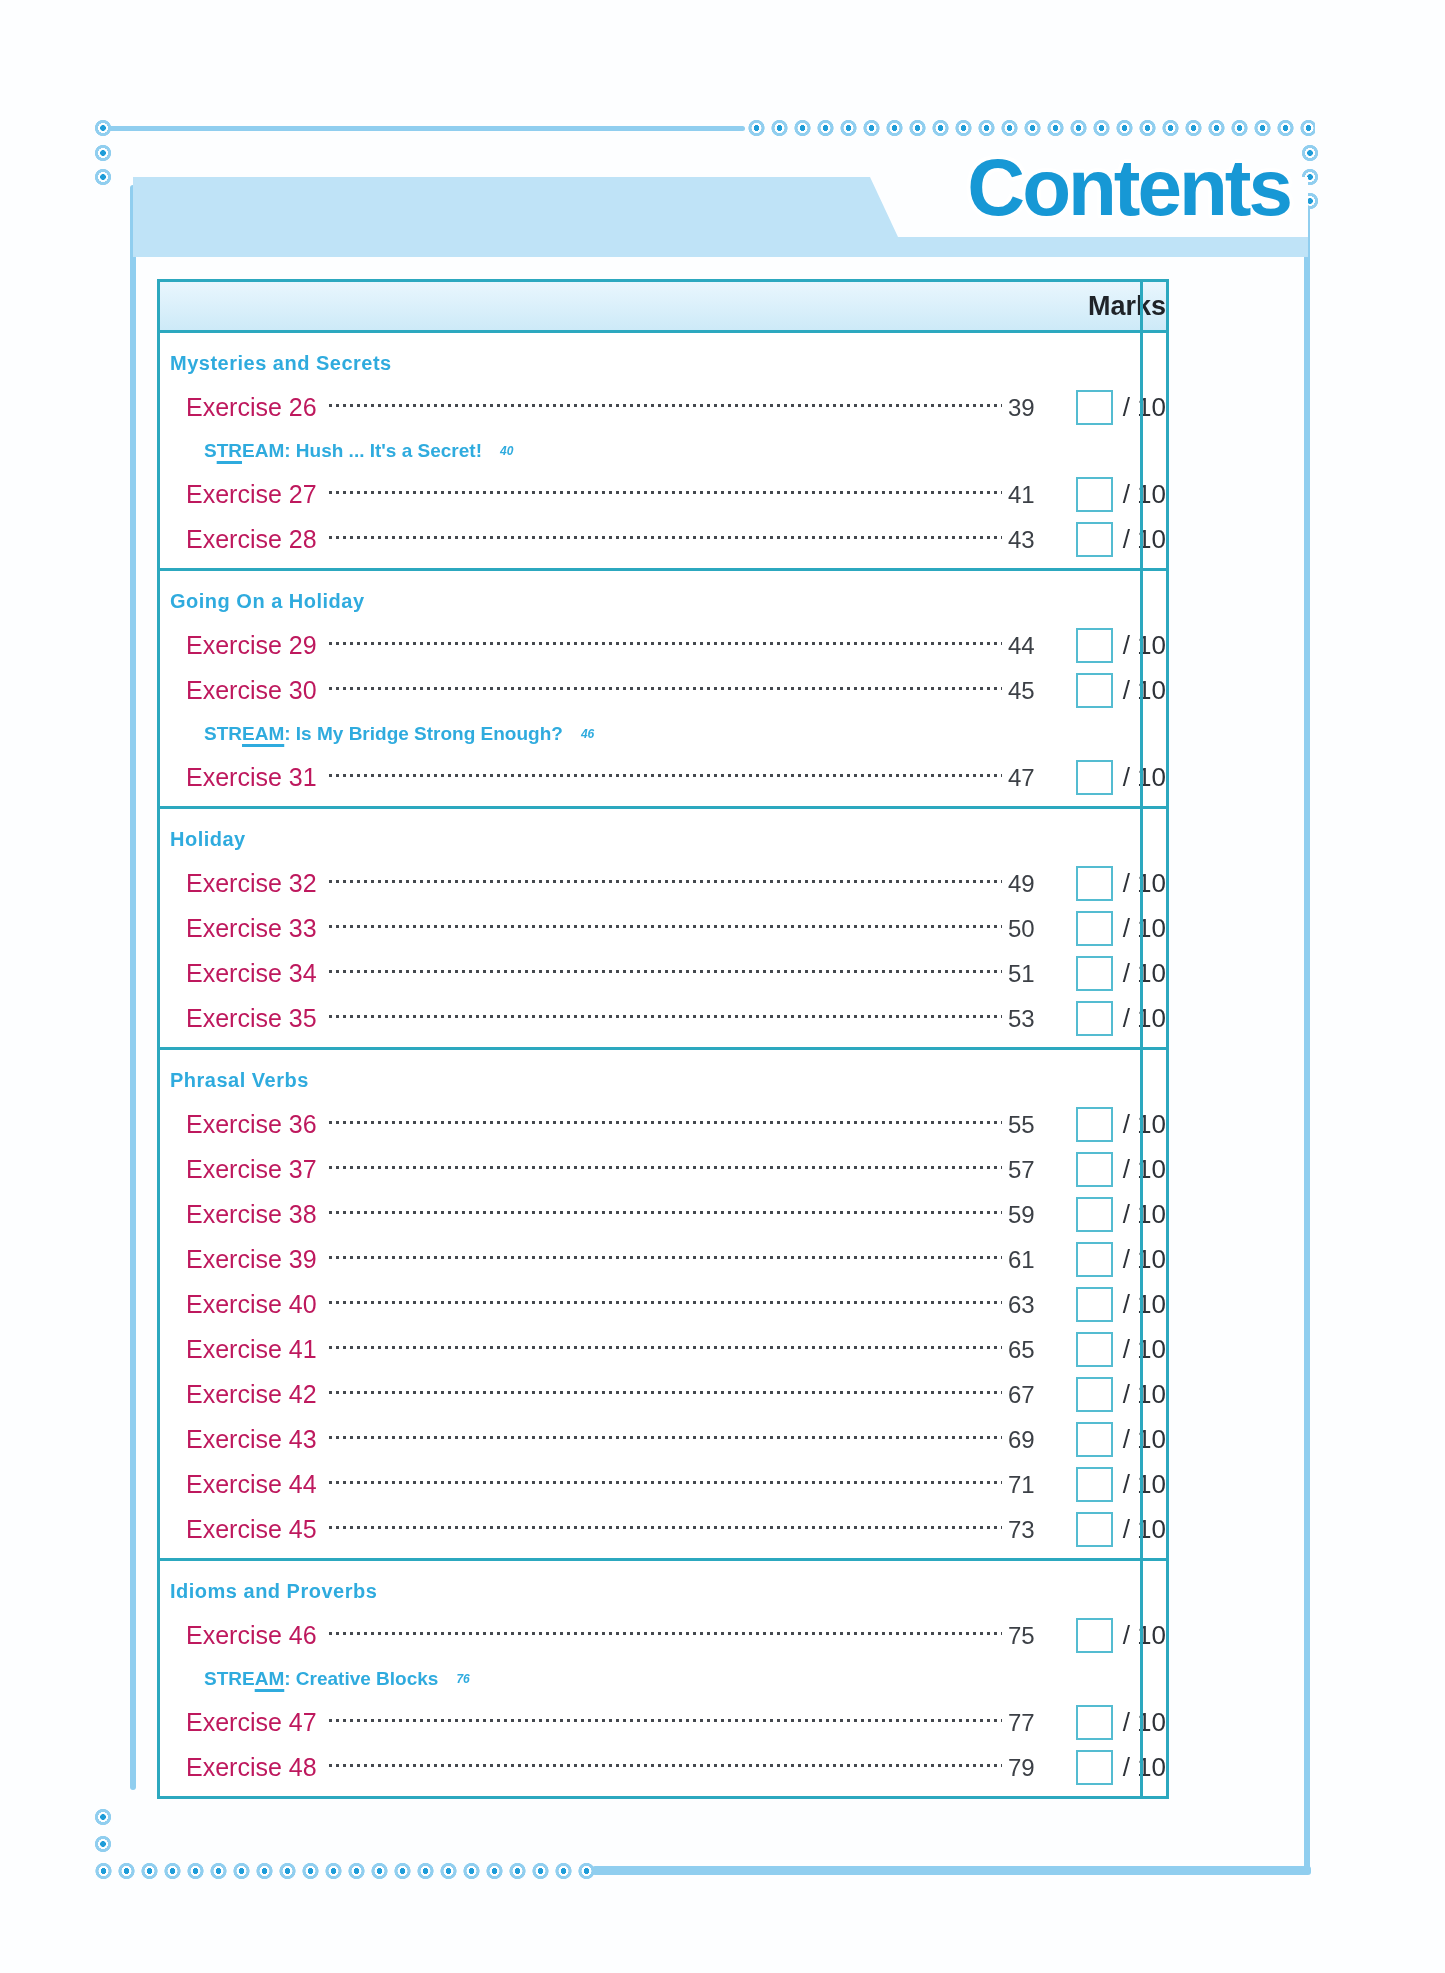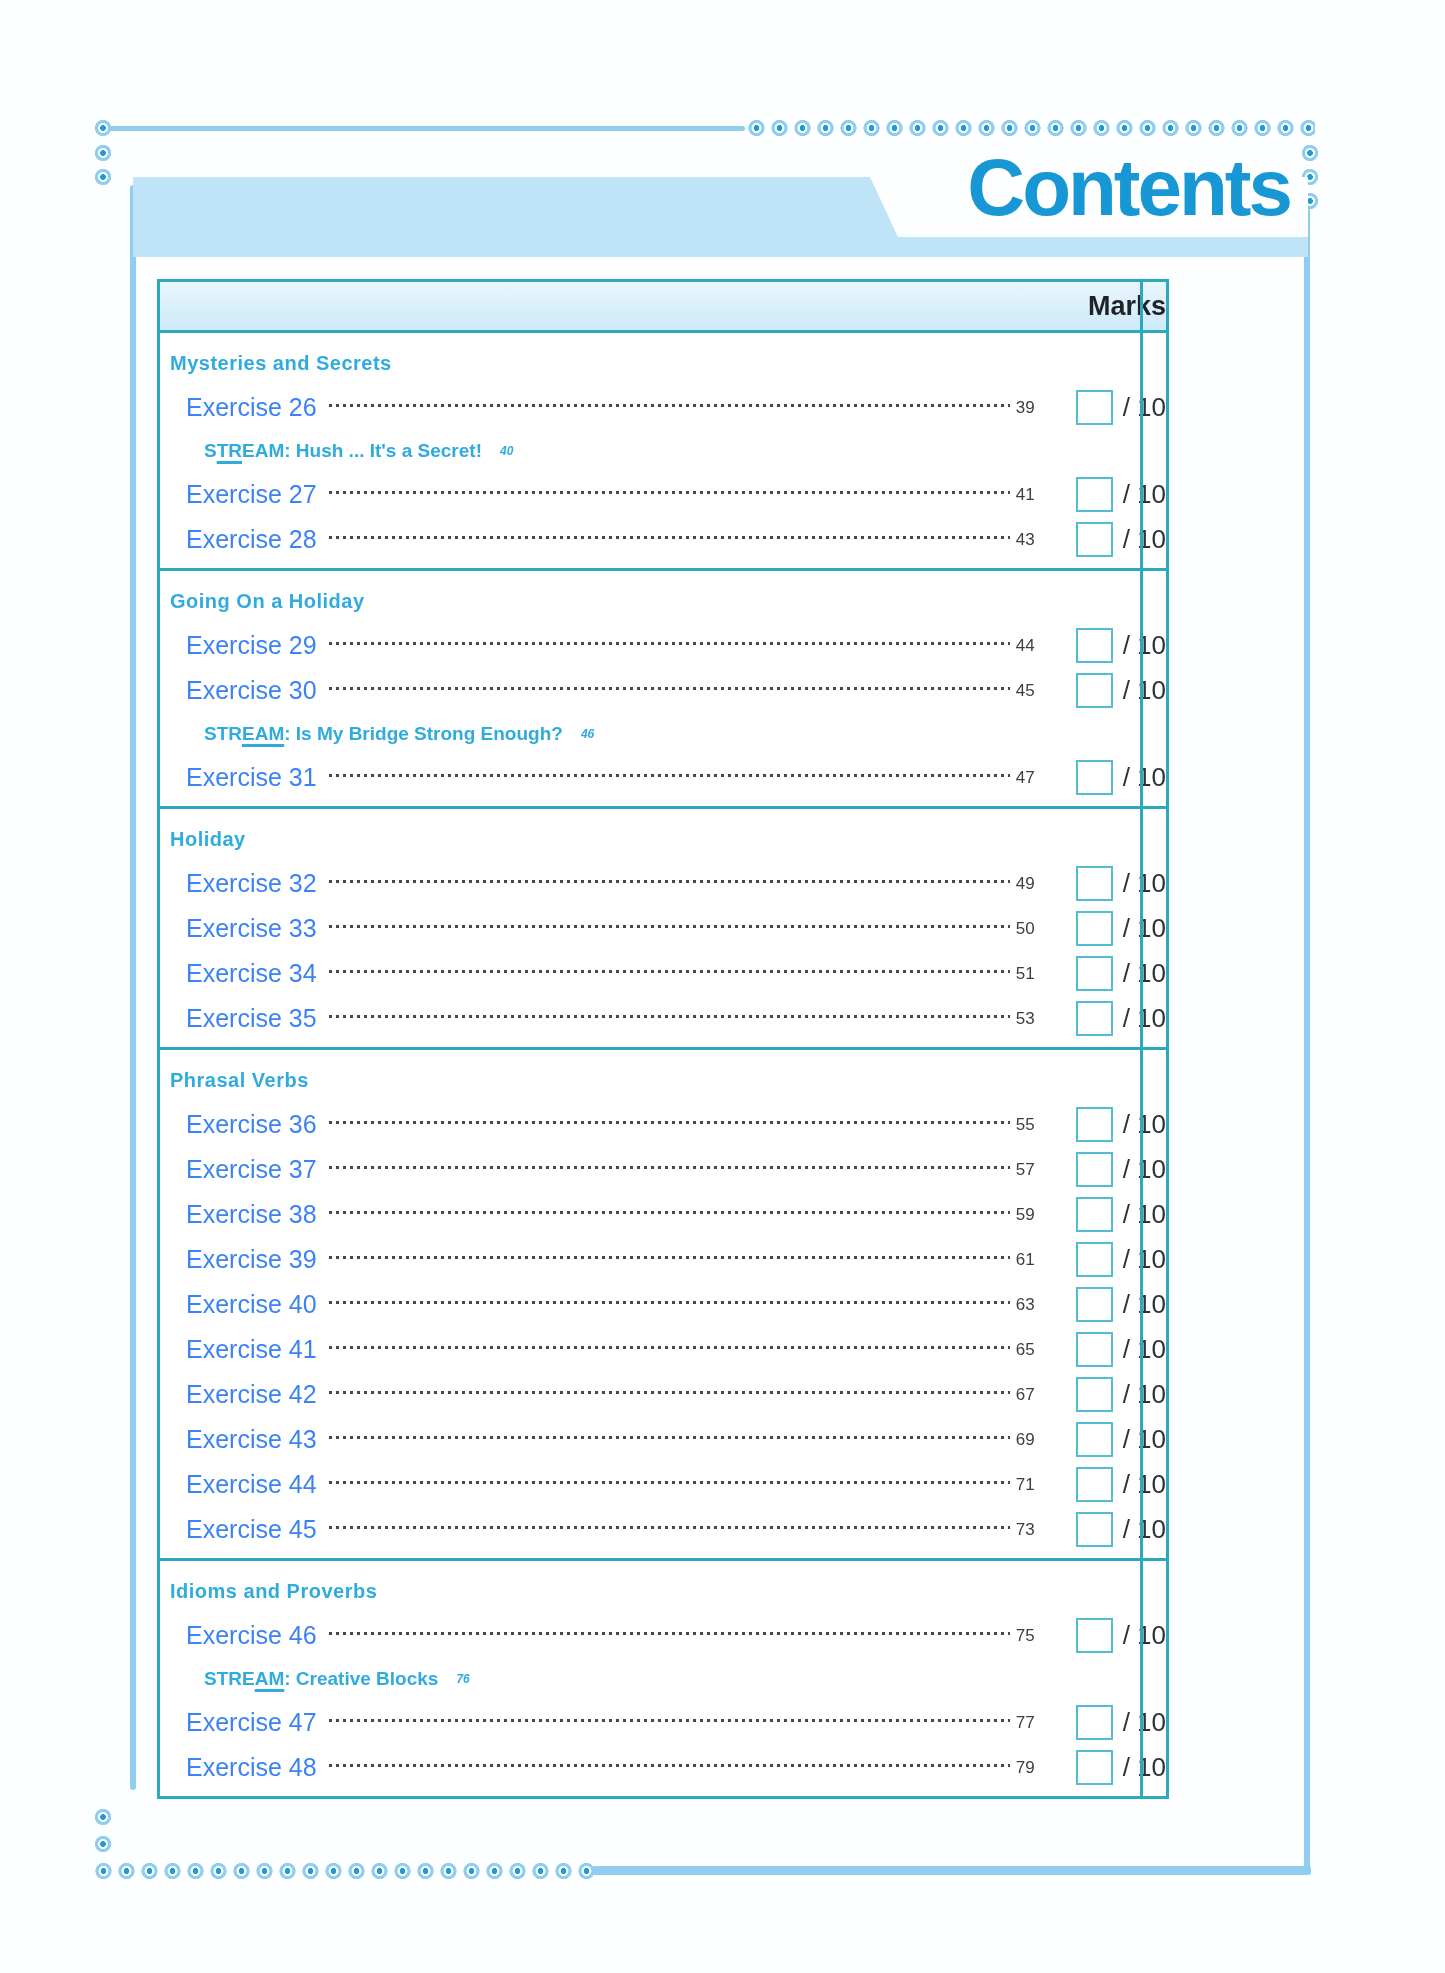--- a/index.html
+++ b/index.html
@@ -44,25 +44,25 @@
   .section{border-top:3px solid #2CA8BF;padding:8px 0 6px 0;}
   .section:first-child{border-top:none;}
   .sec-title{height:44px;line-height:44px;padding-left:10px;font-size:20px;font-weight:bold;
        color:#2FABDE;letter-spacing:0.5px;}
   .row{display:flex;align-items:center;}
   .row-ex{height:45px;}
   .row-stream{height:42px;}
   .main{width:980px;display:flex;align-items:center;box-sizing:border-box;
        padding-left:26px;padding-right:20px;}
   .row-stream .main{padding-left:44px;}
-  .ex-label{font-size:25px;color:#3b82f6;white-space:nowrap;}
+  .ex-label{font-size:25px;color:#be185d;white-space:nowrap;}
   .leader{flex:1;height:5px;align-self:flex-end;margin:0 6px 14px 10px;
        background-image:radial-gradient(circle,#44484E 0,#44484E 1.6px,transparent 2px);
        background-size:7px 5px;background-repeat:repeat-x;background-position:0 100%;}
-  .page-num{font-size:17px;color:#3C4046;white-space:nowrap;}
+  .page-num{font-size:24px;color:#3C4046;white-space:nowrap;}
   .stream-text{font-size:19px;font-weight:bold;color:#2FABDE;white-space:nowrap;}
   .stream-text u{text-decoration:underline;text-decoration-thickness:2.5px;text-underline-offset:4px;}
   .stream-page{font-size:12px;font-weight:bold;font-style:italic;color:#2FABDE;margin-left:18px;}
   .marks{flex:1;display:flex;align-items:center;padding-left:21px;box-sizing:border-box;}
   .mark-box{width:37px;height:35px;border:2.5px solid #54BCD1;background:#fff;
        box-sizing:border-box;margin-right:10px;flex:none;}
   .mark-den{font-size:26px;color:#2E3238;white-space:nowrap;}
 </style>
 </head>
 <body>

